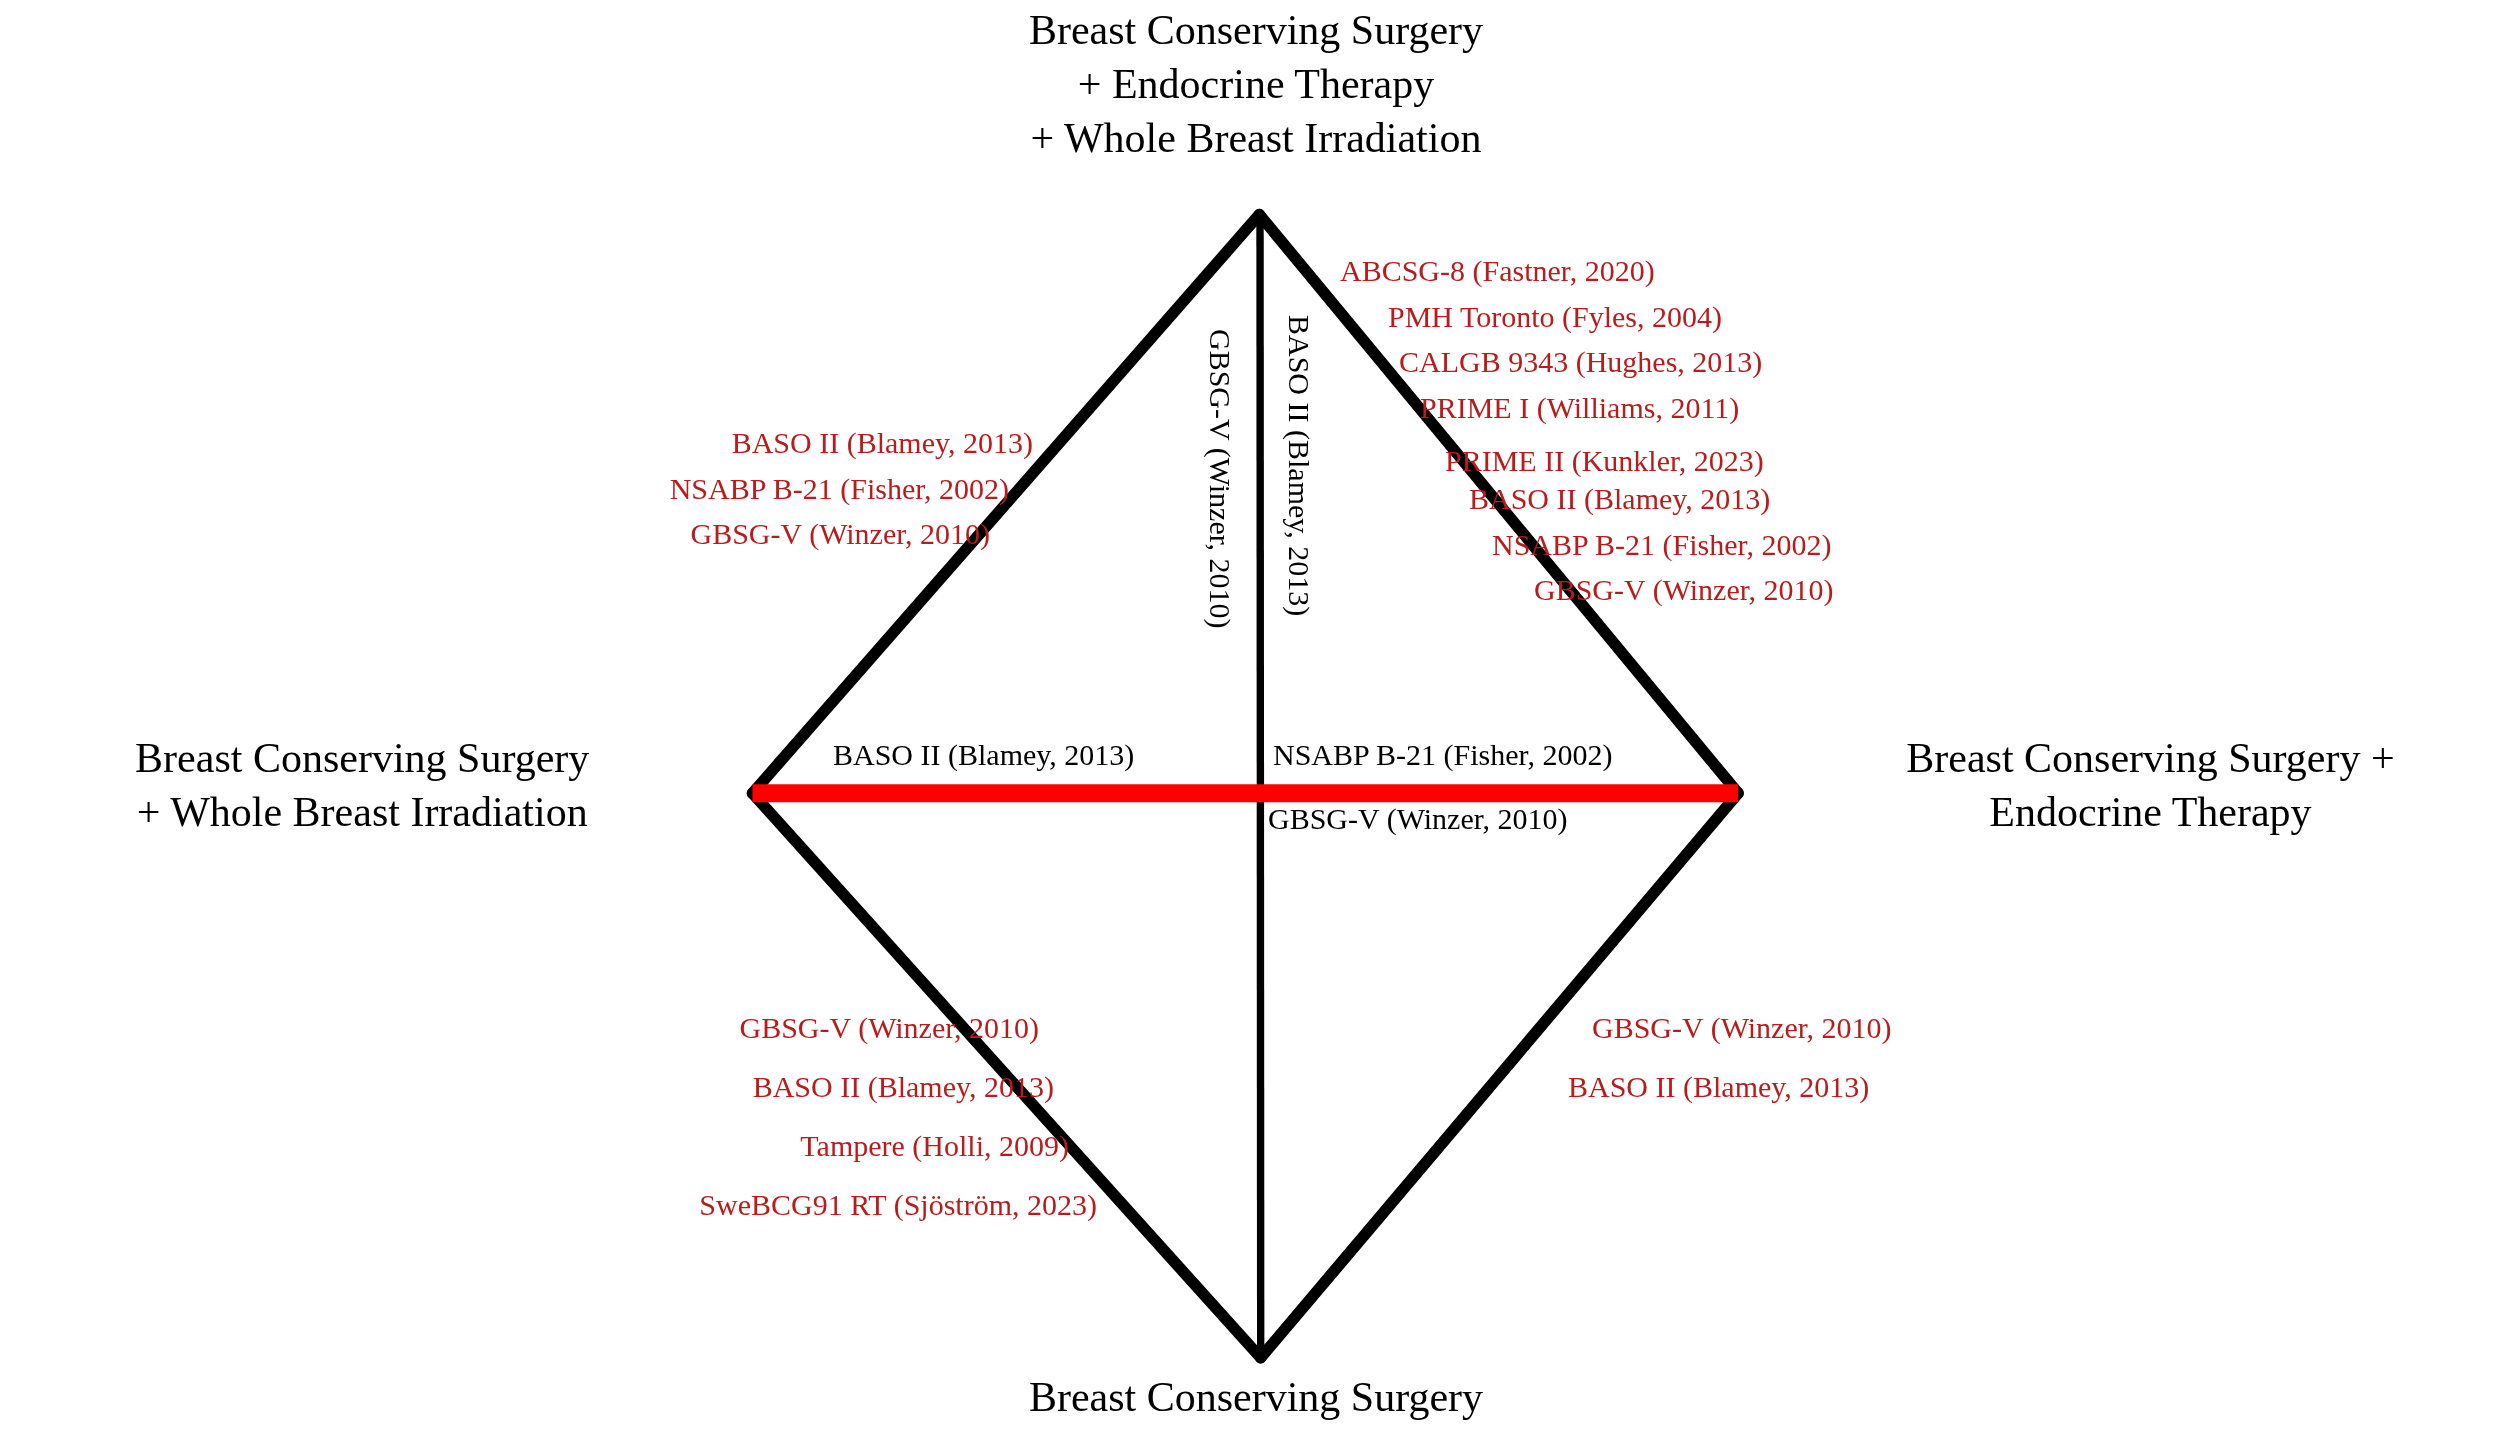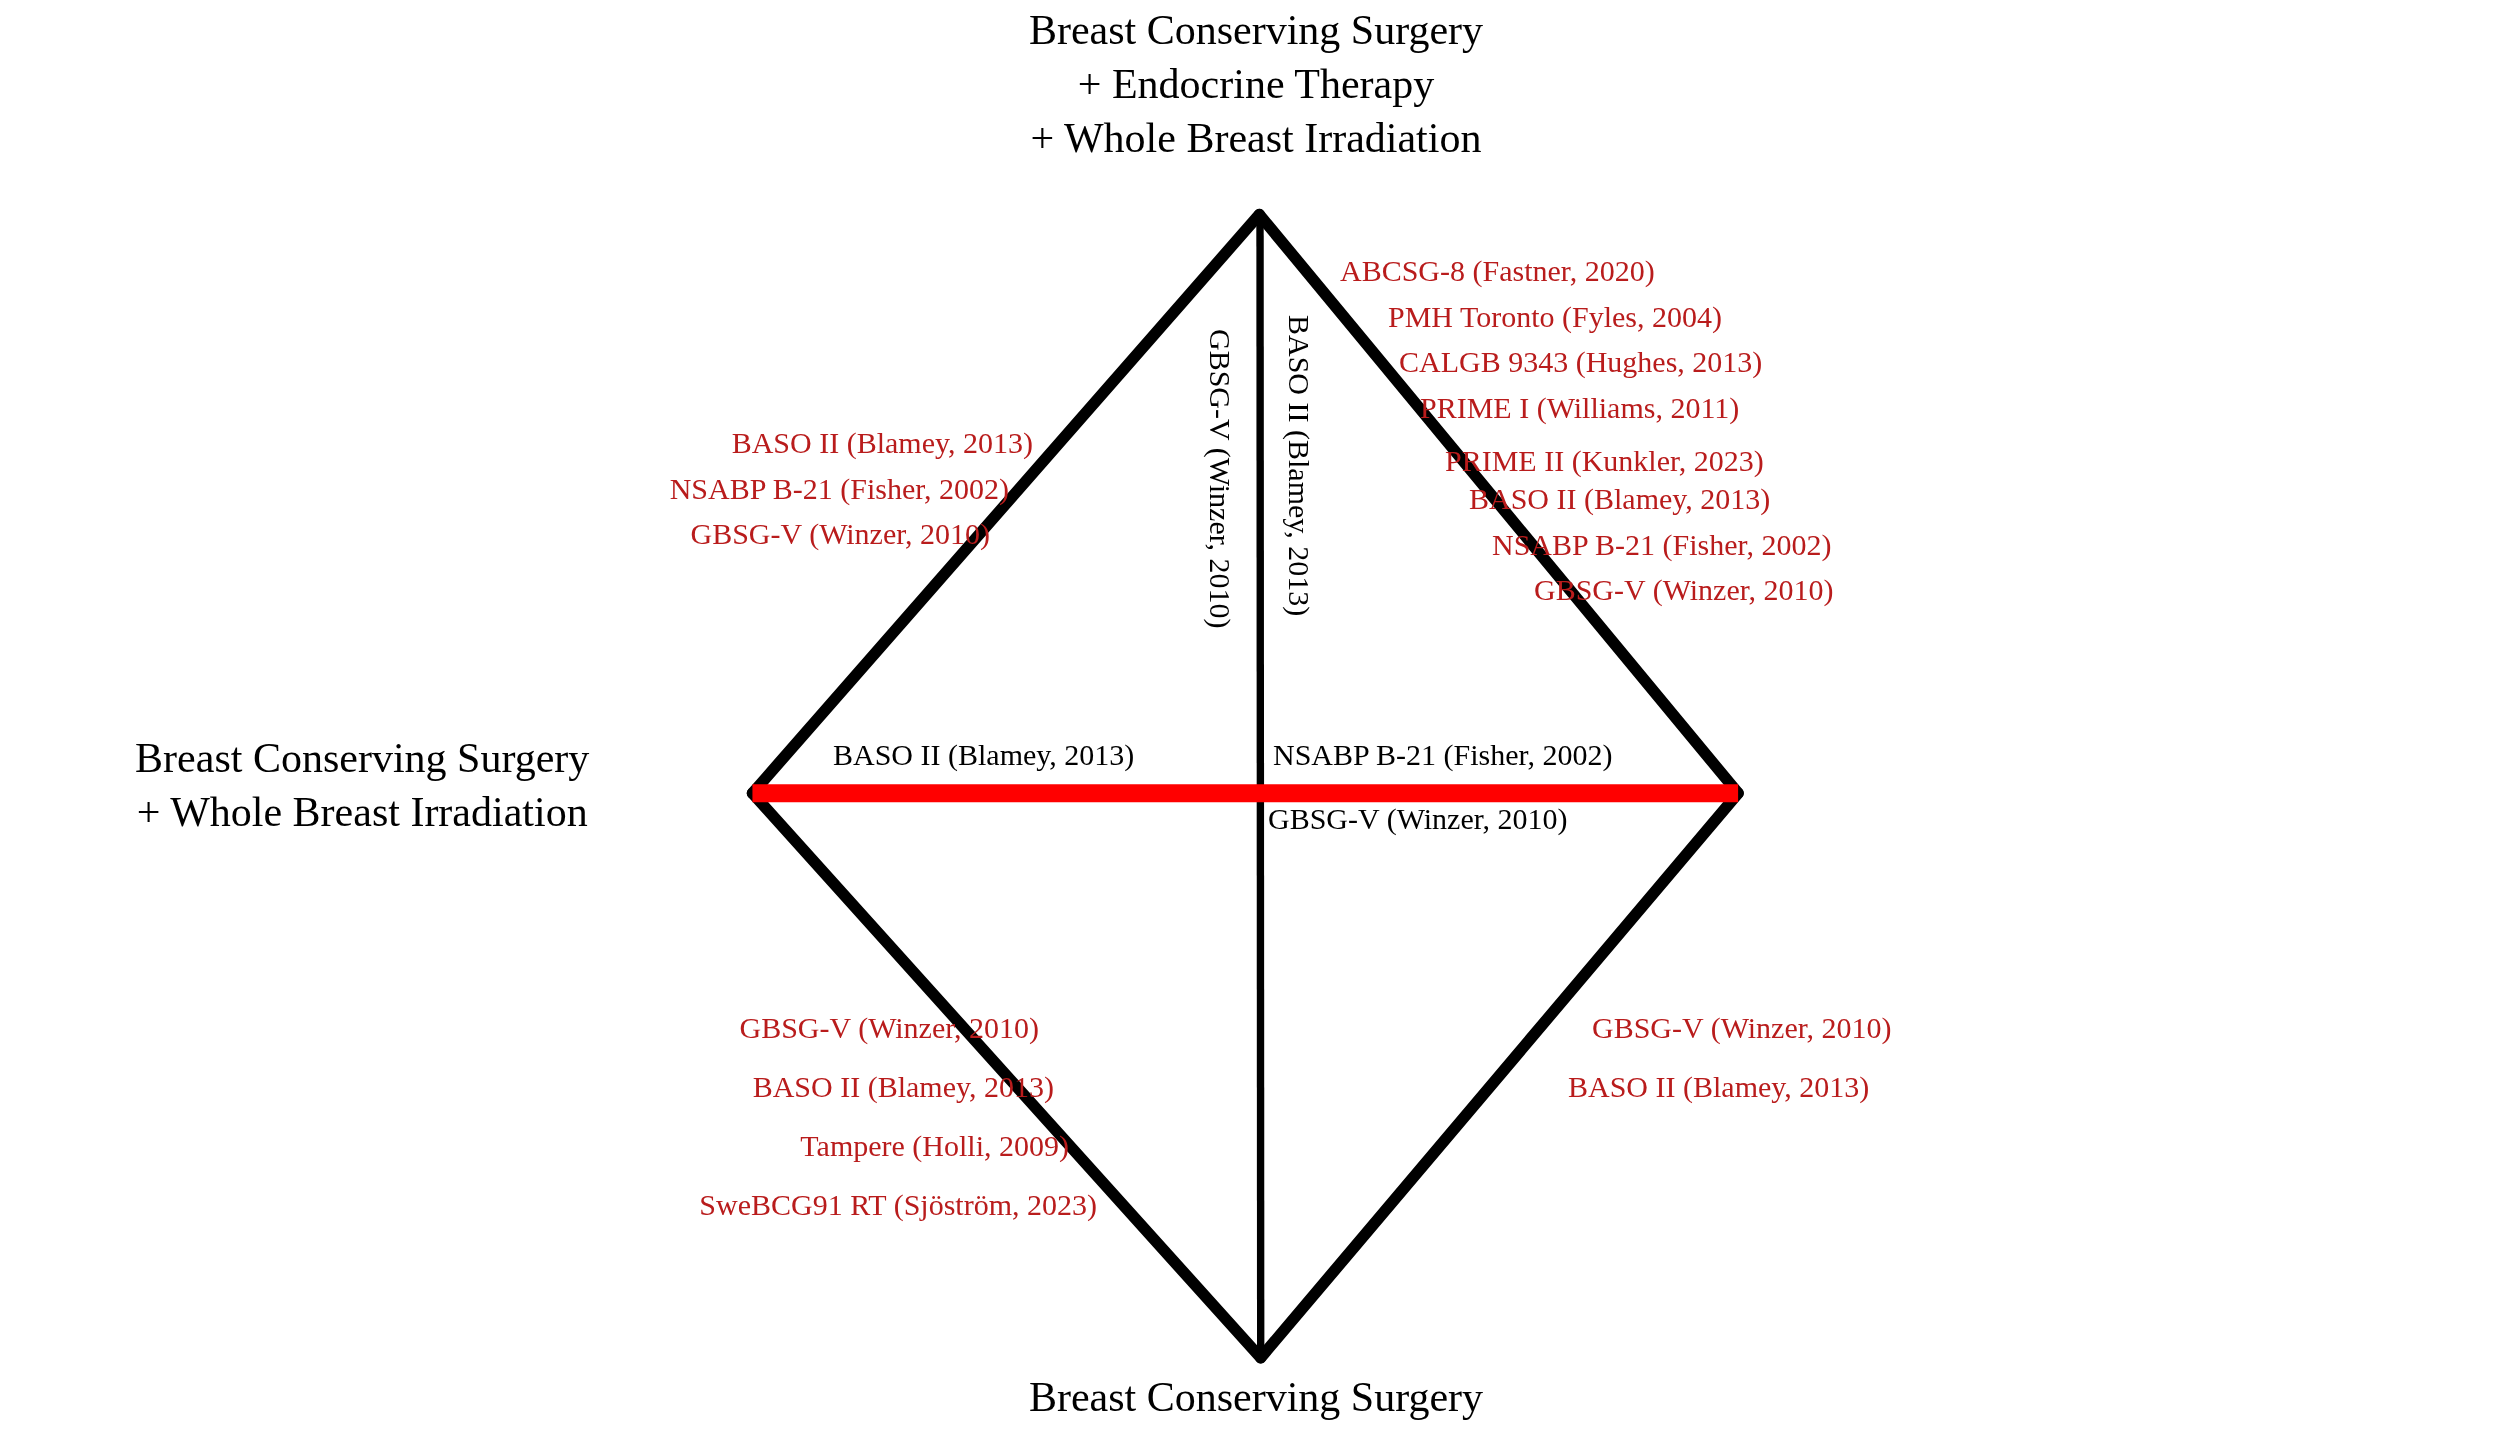--- a/index.html
+++ b/index.html
@@ -120,20 +120,22 @@
 
   <div class="node-label" id="node-top">Breast Conserving Surgery
 + Endocrine Therapy
 + Whole Breast Irradiation</div>
 
   <div class="node-label" id="node-bottom">Breast Conserving Surgery</div>
 
   <div class="node-label" id="node-left">Breast Conserving Surgery
 + Whole Breast Irradiation</div>
 
+  <div class="node-label" id="node-right">Breast Conserving Surgery +
+Endocrine Therapy</div>
 
   <div class="trial-list" id="list-top-right">
     <span class="trial" style="top:0px;   left:0px;">ABCSG-8 (Fastner, 2020)</span>
     <span class="trial" style="top:46px;  left:48px;">PMH Toronto (Fyles, 2004)</span>
     <span class="trial" style="top:91px; left:59px;">CALGB 9343 (Hughes, 2013)</span>
     <span class="trial" style="top:137px; left:80px;">PRIME I (Williams, 2011)</span>
     <span class="trial" style="top:190px; left:105px;text-align:right;">PRIME II (Kunkler, 2023)</span>
     <span class="trial" style="top:228px; left:129px;">BASO II (Blamey, 2013)</span>
     <span class="trial" style="top:274px; left:152px;">NSABP B-21 (Fisher, 2002)</span>
     <span class="trial" style="top:319px; left:194px;">GBSG-V (Winzer, 2010)</span>

